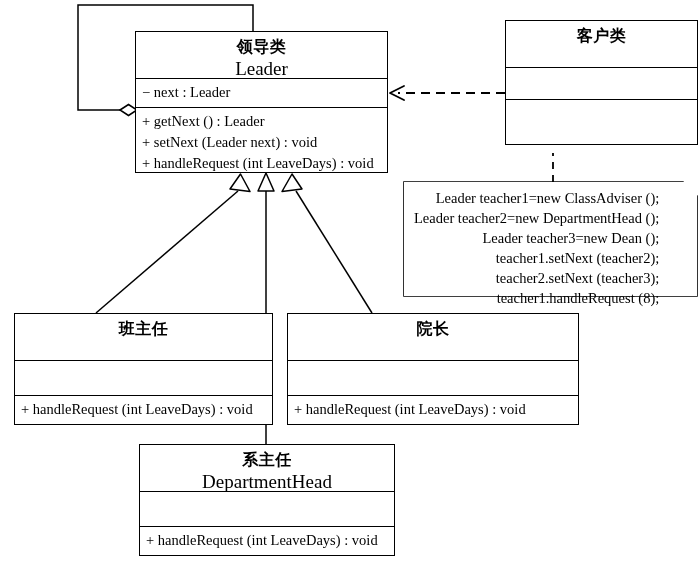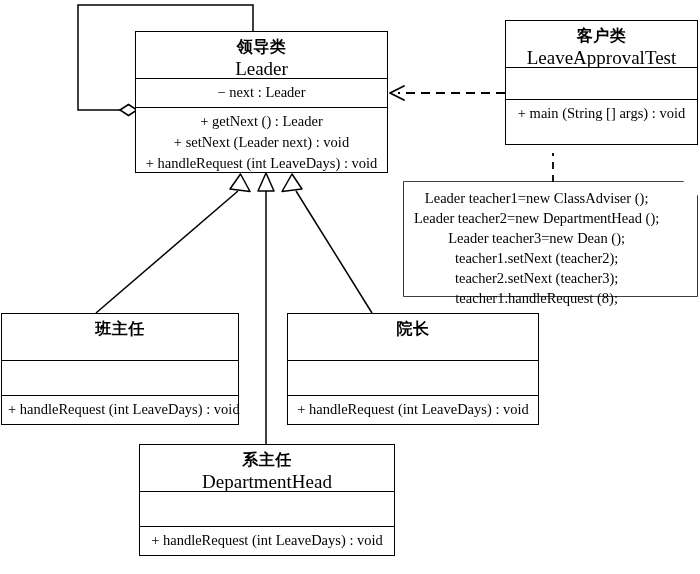--- a/index.html
+++ b/index.html
@@ -51,38 +51,38 @@
     display: block;
   }
   .cls-en {
     font-size: 19px;
     display: block;
   }
   .member {
     font-size: 14.5px;
     line-height: 1.45;
     white-space: nowrap;
-    text-align: center;
+    text-align: left;
   }
   .empty-compartment {
     height: 23px;
   }
   .notebox {
     position: absolute;
     box-sizing: border-box;
     background: #ffffff;
   }
   .note-text {
     position: absolute;
     left: 10px;
     top: 6px;
     font-size: 14.5px;
     line-height: 1.38;
     white-space: pre;
-    text-align: center;
+    text-align: right;
   }
 </style>
 </head>
 <body>
 
 <div id="canvas">
 
   <svg class="edges" viewBox="0 0 700 574">
 
     <g>
@@ -131,39 +131,35 @@
     <div class="compartment last">
       <div class="member">+ getNext () : Leader</div>
       <div class="member">+ setNext (Leader next) : void</div>
       <div class="member">+ handleRequest (int LeaveDays) : void</div>
     </div>
   </div>
 
   <div class="umlbox" style="left:505px; top:20px; width:193px; height:125px;">
     <div class="compartment cls-title" style="height:47px;">
       <span class="cls-cn">客户类</span>
-      <span class="cls-en">LeaveApprovalTest</span>
     </div>
     <div class="compartment empty-compartment" style="height:32px;"></div>
-    <div class="compartment last">
-      <div class="member">+ main (String [] args) : void</div>
-    </div>
   </div>
 
-  <div class="umlbox" style="left:1px; top:313px; width:238px; height:112px;">
+  <div class="umlbox" style="left:14px; top:313px; width:259px; height:112px;">
     <div class="compartment cls-title" style="height:47px;">
       <span class="cls-cn">班主任</span>
     </div>
     <div class="compartment empty-compartment" style="height:35px;"></div>
     <div class="compartment last">
       <div class="member">+ handleRequest (int LeaveDays) : void</div>
     </div>
   </div>
 
-  <div class="umlbox" style="left:287px; top:313px; width:252px; height:112px;">
+  <div class="umlbox" style="left:287px; top:313px; width:292px; height:112px;">
     <div class="compartment cls-title" style="height:47px;">
       <span class="cls-cn">院长</span>
     </div>
     <div class="compartment empty-compartment" style="height:35px;"></div>
     <div class="compartment last">
       <div class="member">+ handleRequest (int LeaveDays) : void</div>
     </div>
   </div>
 
   <div class="umlbox" style="left:139px; top:444px; width:256px; height:112px;">

